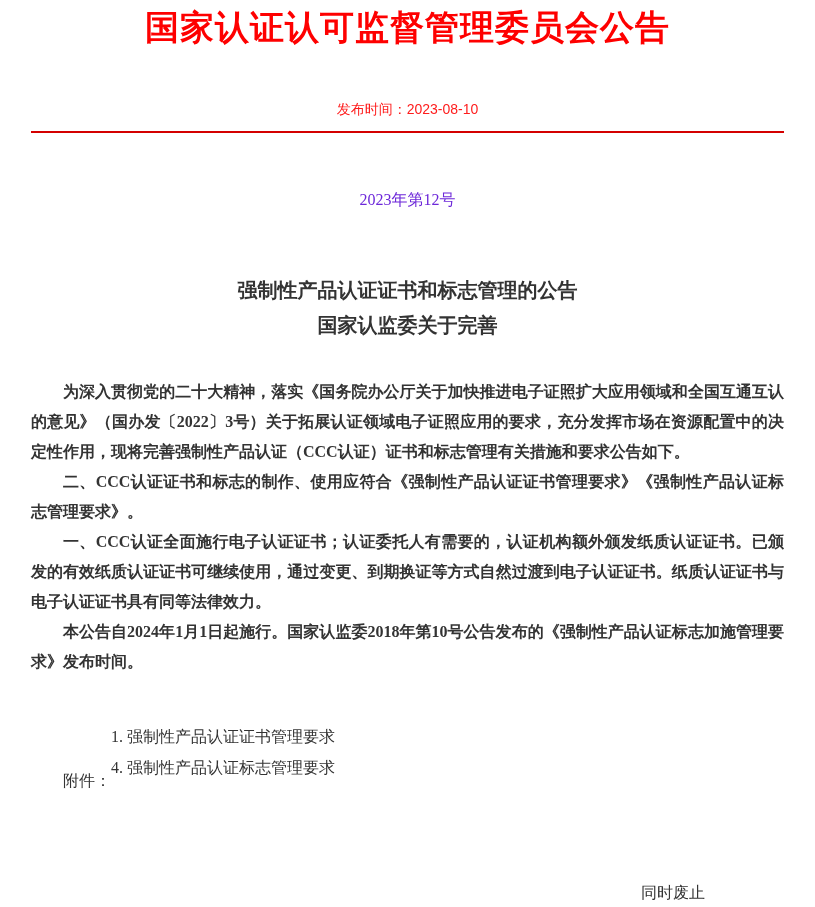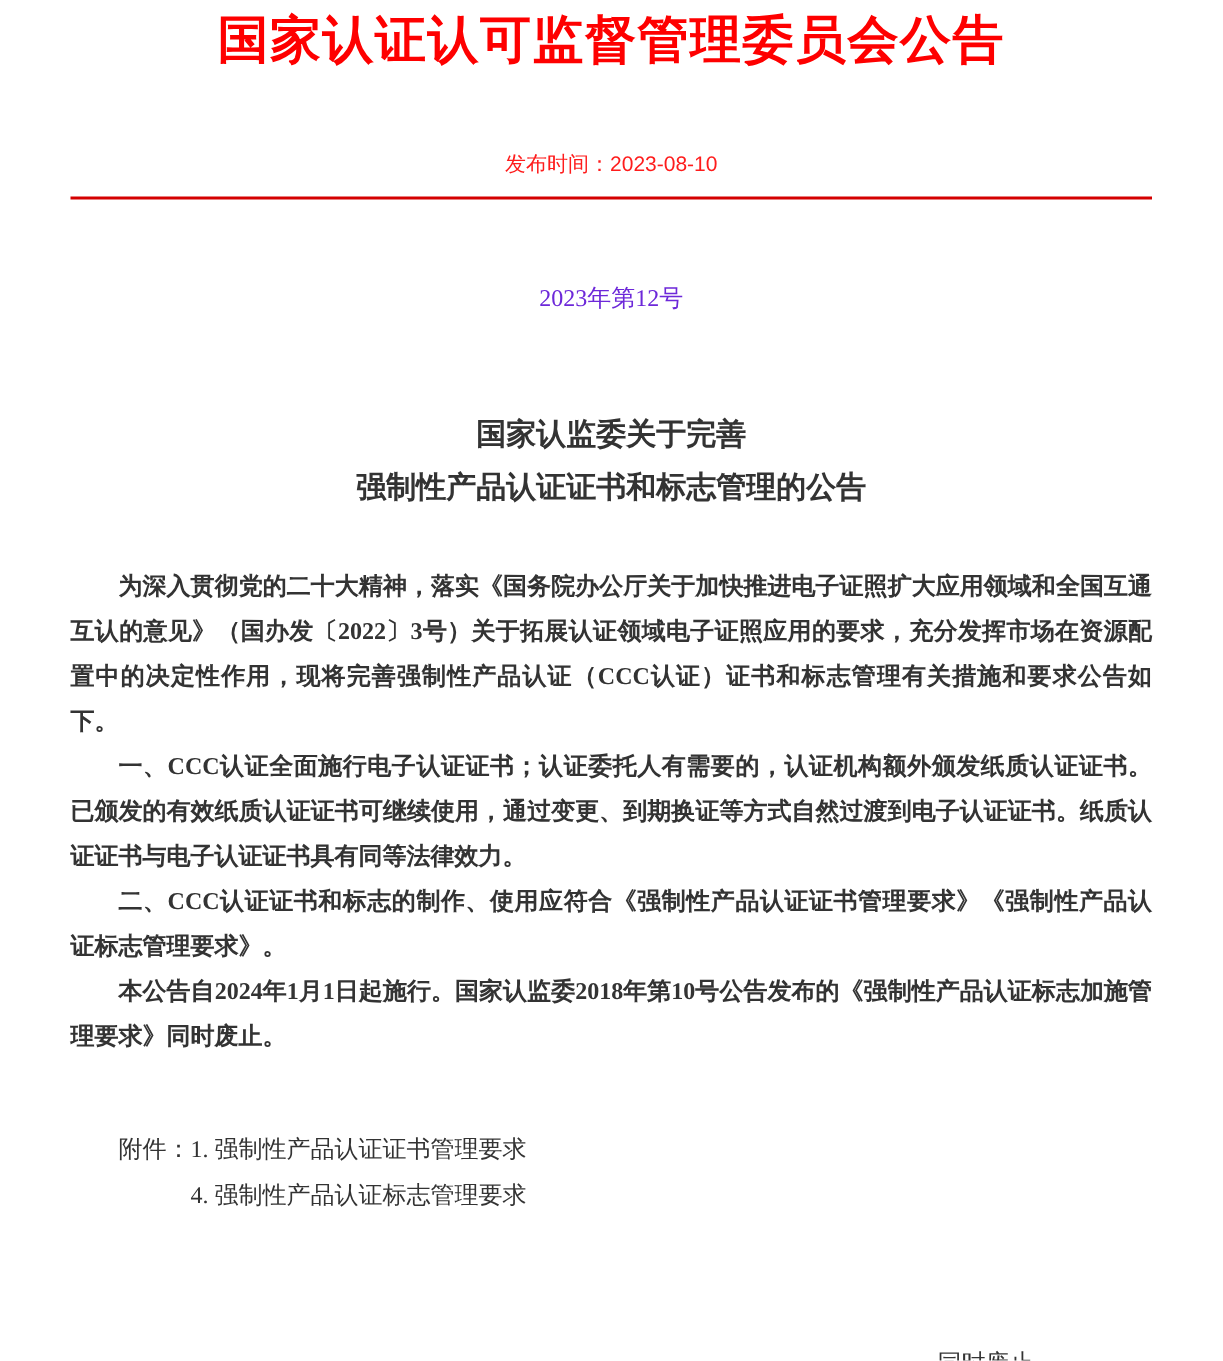--- a/index.html
+++ b/index.html
@@ -11,21 +11,21 @@
     height: 907px;
     background: #ffffff;
     overflow: hidden;
     font-family: "Liberation Serif", serif;
     color: #333333;
   }
   .page {
     width: 815px;
     height: 658px;
     box-sizing: border-box;
-    padding: 0 47px;
+    padding: 0 31px;
     background: #ffffff;
     border-radius: 32px;
   }
   .page-title {
     margin: 0;
     padding-top: 8px;
     font-family: "Liberation Sans", sans-serif;
     font-weight: bold;
     font-size: 34px;
     line-height: 38px;
@@ -78,20 +78,21 @@
   .attachments {
     margin-top: 44px;
     padding-left: 2em;
     font-size: 16px;
     line-height: 31px;
     display: flex;
     align-items: flex-start;
   }
   .attachments .att-label {
     white-space: nowrap;
+    margin-top: 44px;
   }
   .attachments .att-list {
     display: flex;
     flex-direction: column;
     align-items: flex-end;
   }
   .signature {
     margin-top: 80px;
     text-align: right;
     padding-right: 79px;
@@ -109,29 +110,29 @@
 
   <div class="pub-date">
     <span>发布时间：</span><span>2023-08-10</span>
   </div>
 
   <hr class="divider">
 
   <div class="doc-number">2023年第12号</div>
 
   <div class="doc-title">
+    <div>强制性产品认证证书和标志管理的公告</div>
     <div>国家认监委关于完善</div>
-    <div>强制性产品认证证书和标志管理的公告</div>
   </div>
 
   <div class="body-text">
     <p>为深入贯彻党的二十大精神，落实《国务院办公厅关于加快推进电子证照扩大应用领域和全国互通互认的意见》（国办发〔2022〕3号）关于拓展认证领域电子证照应用的要求，充分发挥市场在资源配置中的决定性作用，现将完善强制性产品认证（CCC认证）证书和标志管理有关措施和要求公告如下。</p>
+    <p>二、CCC认证证书和标志的制作、使用应符合《强制性产品认证证书管理要求》《强制性产品认证标志管理要求》。</p>
     <p>一、CCC认证全面施行电子认证证书；认证委托人有需要的，认证机构额外颁发纸质认证证书。已颁发的有效纸质认证证书可继续使用，通过变更、到期换证等方式自然过渡到电子认证证书。纸质认证证书与电子认证证书具有同等法律效力。</p>
-    <p>二、CCC认证证书和标志的制作、使用应符合《强制性产品认证证书管理要求》《强制性产品认证标志管理要求》。</p>
-    <p>本公告自2024年1月1日起施行。国家认监委2018年第10号公告发布的《强制性产品认证标志加施管理要求》同时废止。</p>
+    <p>本公告自2024年1月1日起施行。国家认监委2018年第10号公告发布的《强制性产品认证标志加施管理要求》发布时间。</p>
   </div>
 
   <div class="attachments">
     <span class="att-label">附件：</span>
     <span class="att-list">
       <span>1. 强制性产品认证证书管理要求</span>
       <span>4. 强制性产品认证标志管理要求</span>
     </span>
   </div>
 

